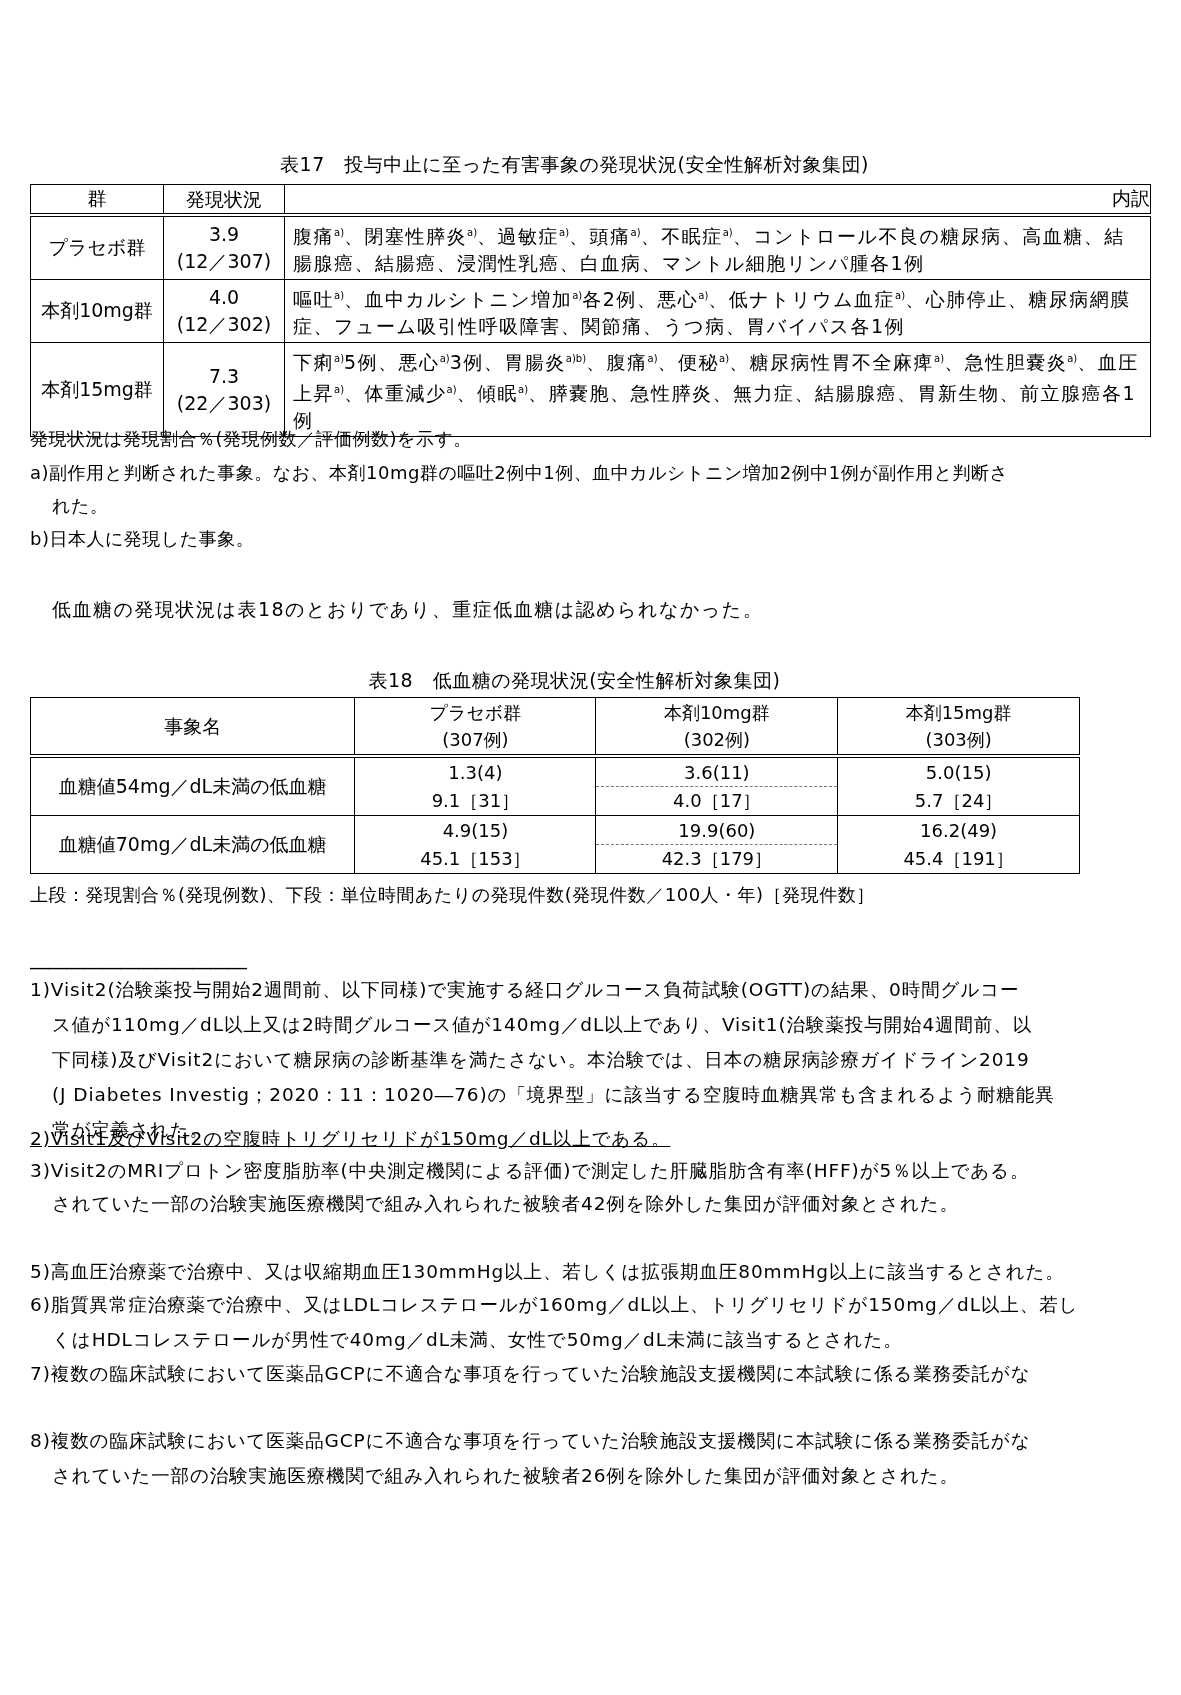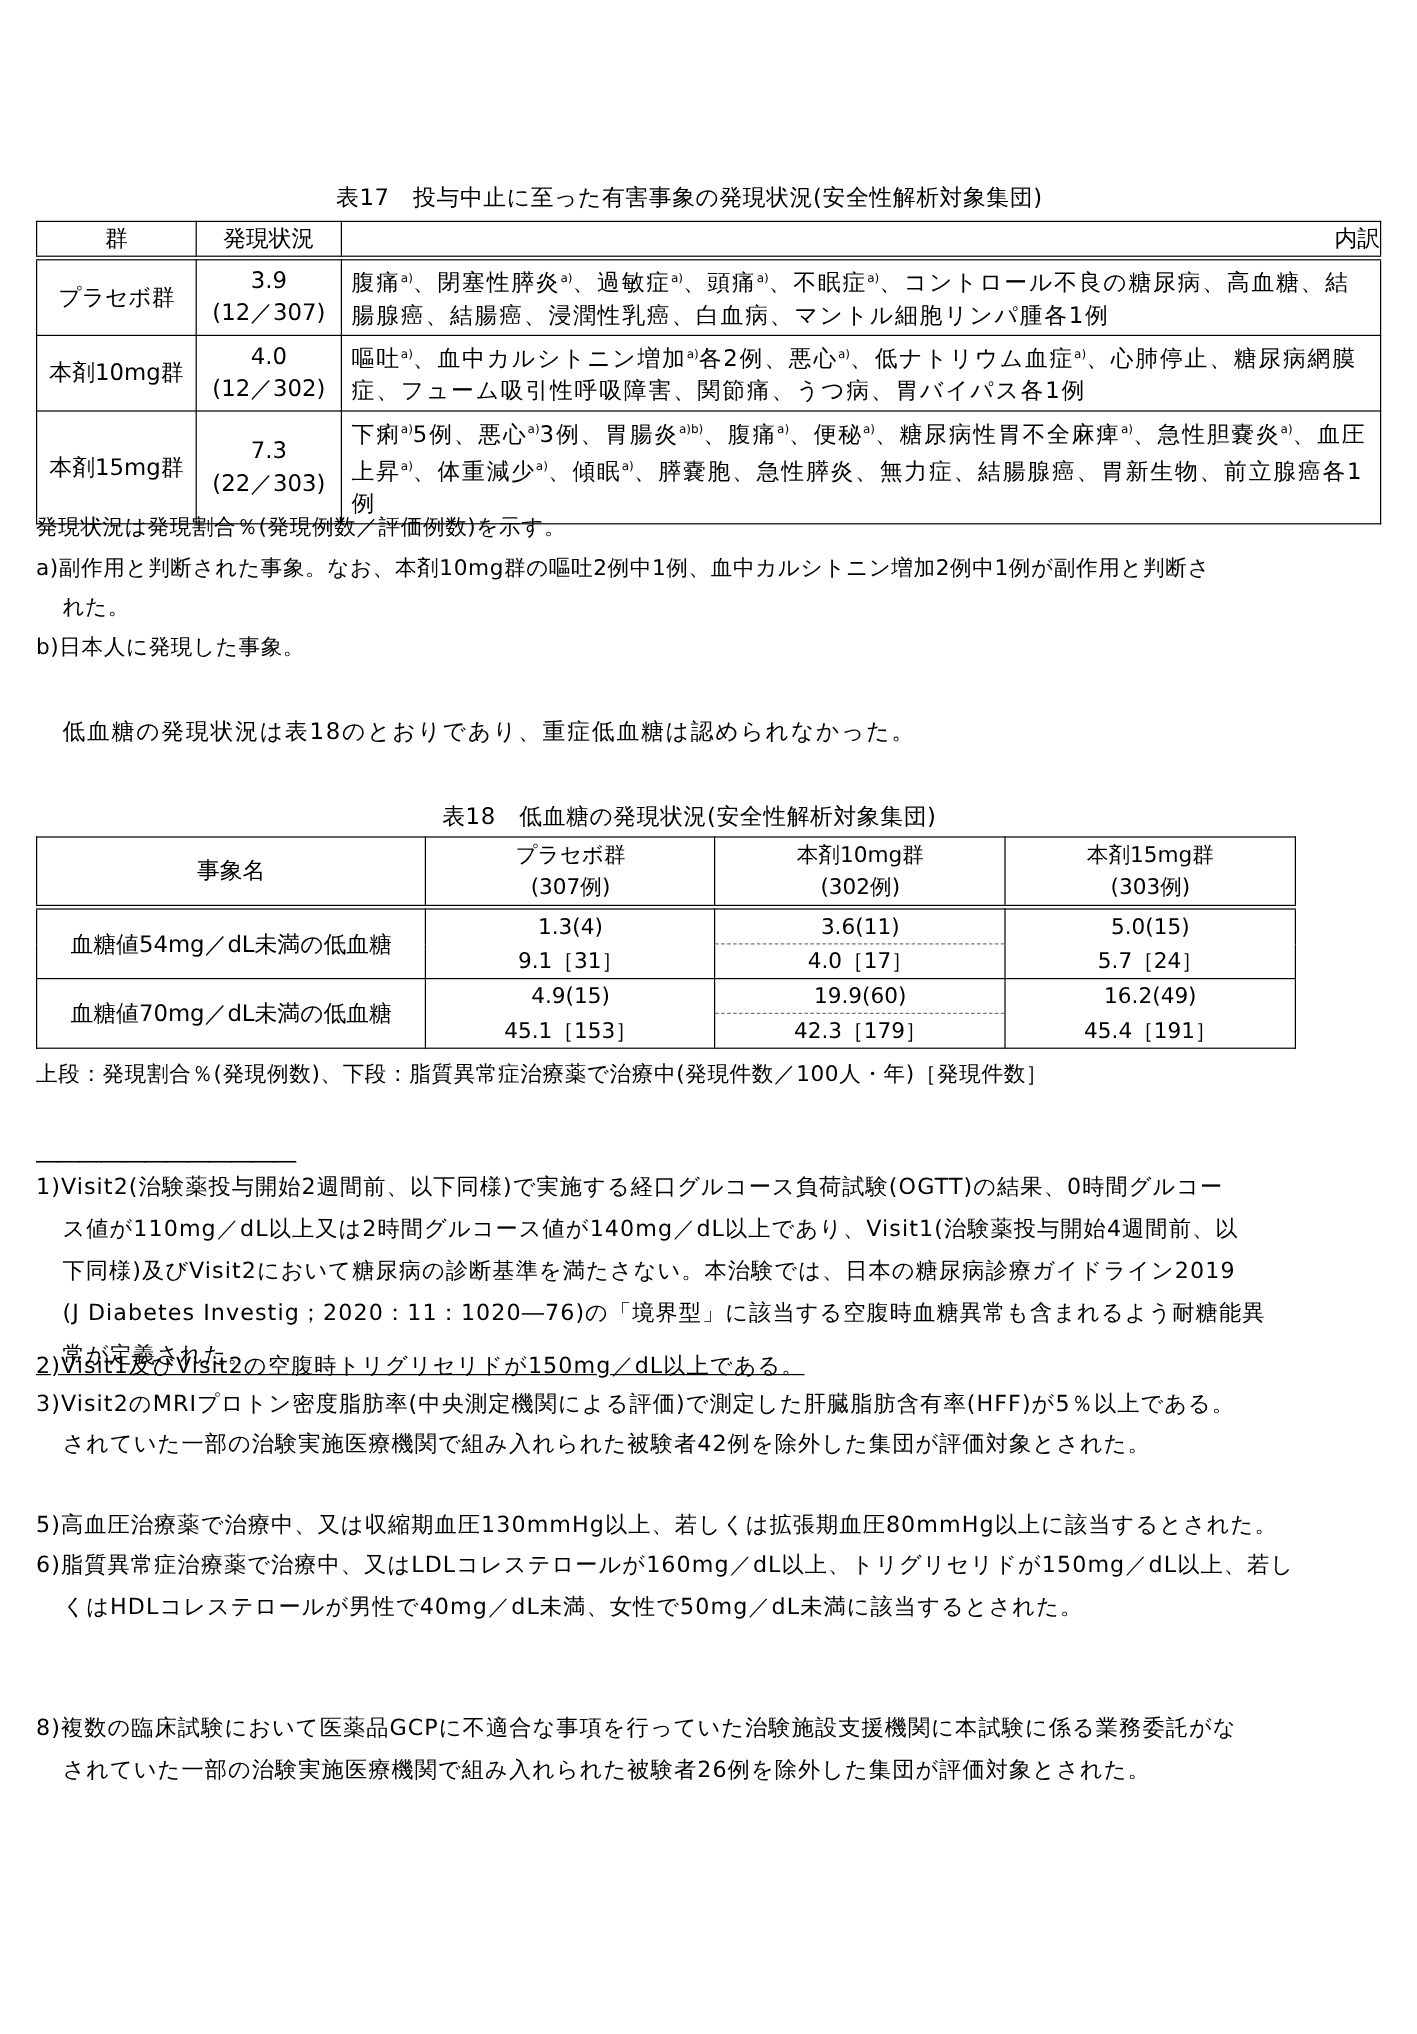--- a/index.html
+++ b/index.html
@@ -106,26 +106,26 @@
       <td class="val upper">16.2(49)</td>
     </tr>
     <tr>
       <td class="val lower">45.1［153］</td>
       <td class="val lower dotted-top">42.3［179］</td>
       <td class="val lower">45.4［191］</td>
     </tr>
   </tbody>
 </table>
 
-<div class="note" style="top:883px;">上段：発現割合％(発現例数)、下段：脂質異常症治療薬で治療中(発現件数／100人・年)［発現件数］</div>
+<div class="note" style="top:883px;">上段：発現割合％(発現例数)、下段：単位時間あたりの発現件数(発現件数／100人・年)［発現件数］</div>
 
 <div class="rule">――――――――――――</div>
 
 <div id="footnotes">
     <div class="fn" style="top: 972px;"><span>1)Visit2(治験薬投与開始2週間前、以下同様)で実施する経口グルコース負荷試験(OGTT)の結果、0時間グルコー</span><span class="cont">ス値が110mg／dL以上又は2時間グルコース値が140mg／dL以上であり、Visit1(治験薬投与開始4週間前、以</span><span class="cont">下同様)及びVisit2において糖尿病の診断基準を満たさない。本治験では、日本の糖尿病診療ガイドライン2019</span><span class="cont">(J Diabetes Investig；2020：11：1020―76)の「境界型」に該当する空腹時血糖異常も含まれるよう耐糖能異</span><span class="cont">常が定義された。</span></div>
     <div class="fn" style="top: 1121px; text-decoration: underline;"><span>2)Visit1及びVisit2の空腹時トリグリセリドが150mg／dL以上である。</span></div>
     <div class="fn" style="top: 1153px;"><span>3)Visit2のMRIプロトン密度脂肪率(中央測定機関による評価)で測定した肝臓脂肪含有率(HFF)が5％以上である。</span></div>
     <div class="fn" style="top: 1186px;"><span class="cont">されていた一部の治験実施医療機関で組み入れられた被験者42例を除外した集団が評価対象とされた。</span></div>
     <div class="fn" style="top: 1254px;"><span>5)高血圧治療薬で治療中、又は収縮期血圧130mmHg以上、若しくは拡張期血圧80mmHg以上に該当するとされた。</span></div>
     <div class="fn" style="top: 1287px;"><span>6)脂質異常症治療薬で治療中、又はLDLコレステロールが160mg／dL以上、トリグリセリドが150mg／dL以上、若し</span><span class="cont">くはHDLコレステロールが男性で40mg／dL未満、女性で50mg／dL未満に該当するとされた。</span></div>
-    <div class="fn" style="top: 1356px;"></div>
+    <div class="fn" style="top: 1356px;"><span>7)複数の臨床試験において医薬品GCPに不適合な事項を行っていた治験施設支援機関に本試験に係る業務委託がな</span></div>
     <div class="fn" style="top: 1423px;"><span>8)複数の臨床試験において医薬品GCPに不適合な事項を行っていた治験施設支援機関に本試験に係る業務委託がな</span><span class="cont">されていた一部の治験実施医療機関で組み入れられた被験者26例を除外した集団が評価対象とされた。</span></div>
   </div>
 
 </body></html>

